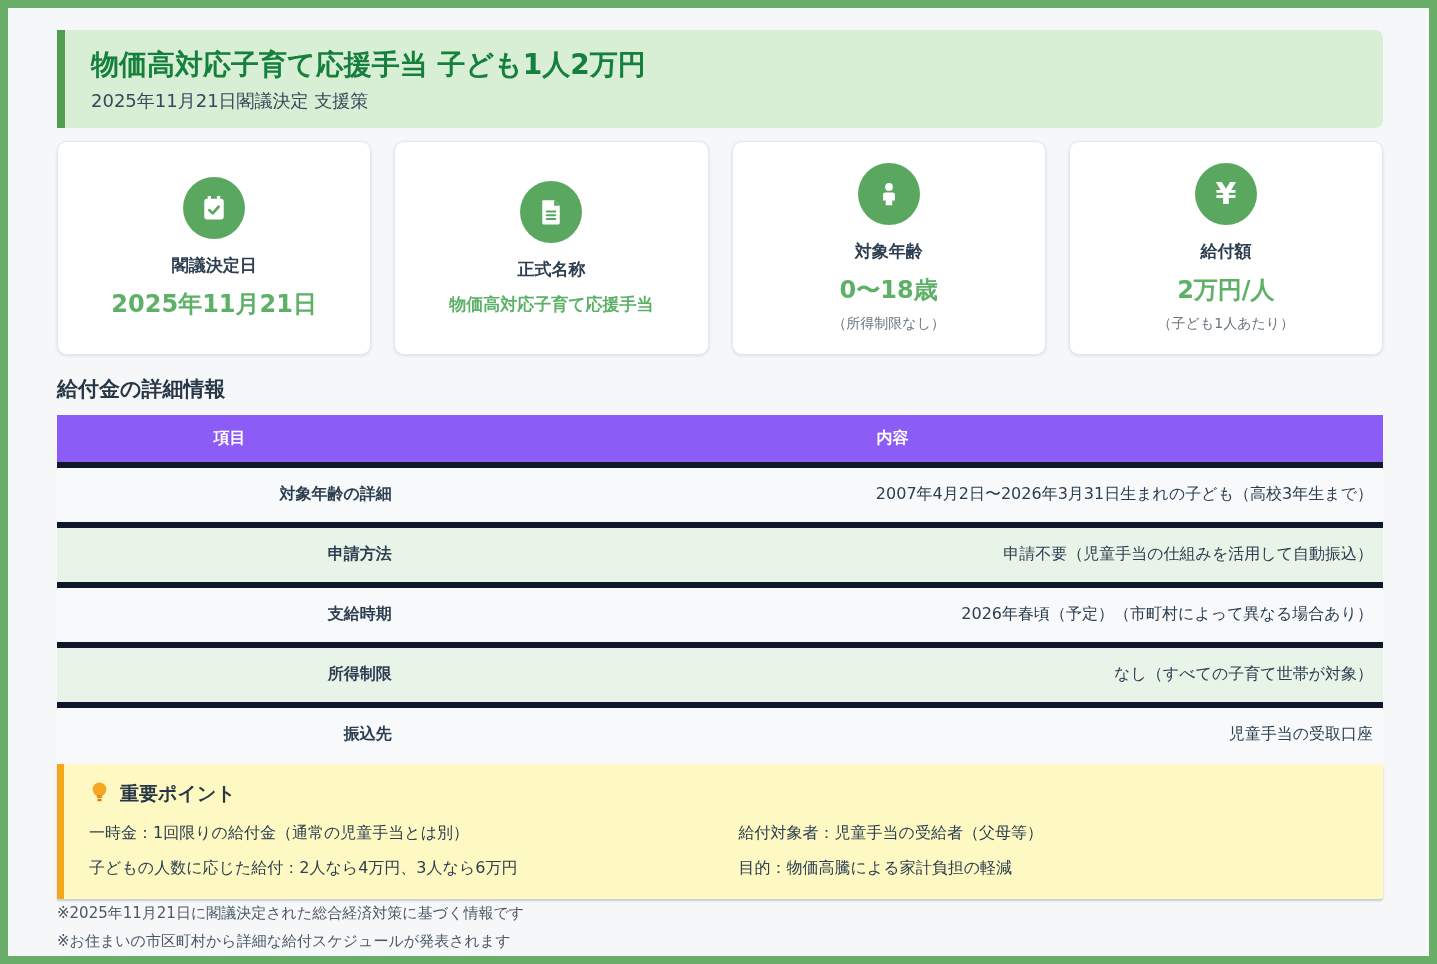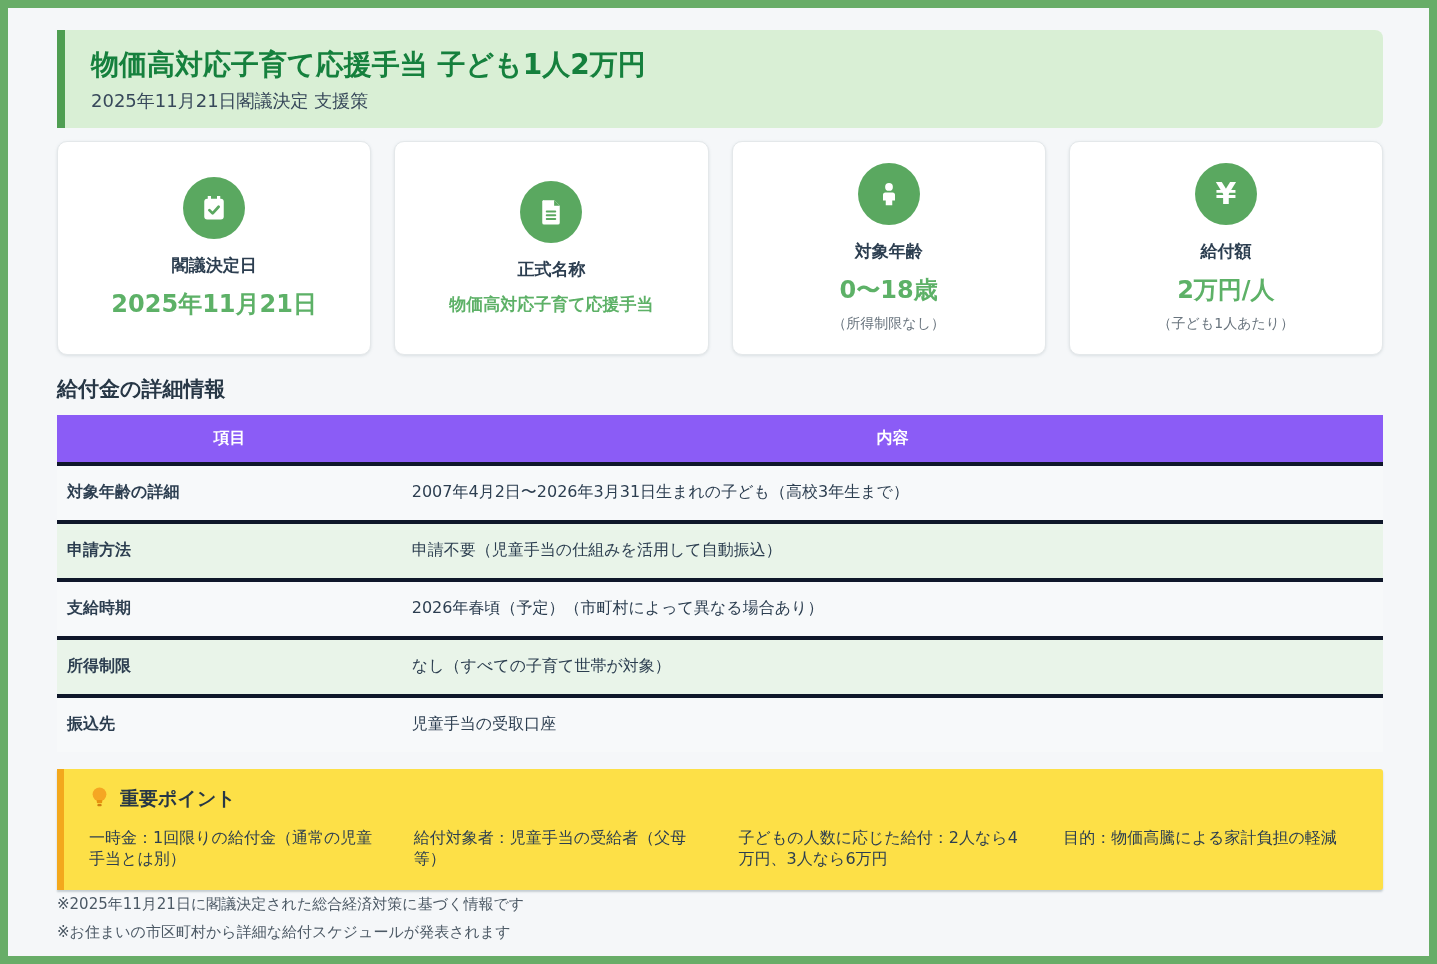--- a/index.html
+++ b/index.html
@@ -106,53 +106,53 @@
     color:#ffffff;
     font-size:16px;
     font-weight:bold;
     height:45px;
     text-align:center;
   }
   table.details tbody th,
   table.details tbody td{
     height:54px;
     font-size:16px;
-    text-align:left;
+    text-align:right;
     vertical-align:middle;
     color:#2c3e50;
-    border-top:4px solid #0f172a;
+    border-top:6px solid #0f172a;
     font-weight:normal;
     padding:0 10px;
   }
   table.details tbody th{font-weight:bold;}
   table.details tbody tr:nth-child(odd){background:#f7f9fa;}
   table.details tbody tr:nth-child(even){background:#e9f4e9;}
   
   .important{
-    margin-top:17px;
-    background:#fde047;
+    margin-top:2px;
+    background:#fef9c3;
     border-left:7px solid #f3a81c;
     border-radius:0 3px 3px 0;
     padding:17px 25px 20px 25px;
     box-shadow:0 2px 2px rgba(140,155,165,.45);
   }
   .imp-title-row{
     display:flex;
     align-items:center;
     gap:10px;
     margin-bottom:15px;
   }
   .imp-title{
     font-size:19px;
     font-weight:bold;
     color:#273746;
   }
   .imp-grid{
     display:grid;
-    grid-template-columns:1fr 1fr 1fr 1fr;
+    grid-template-columns:1fr 1fr;
     row-gap:14px;
     column-gap:30px;
     font-size:16px;
     color:#2c3e50;
   }
   
   .footnotes{
     font-size:15px;
     color:#4c5965;
     line-height:1.9;

